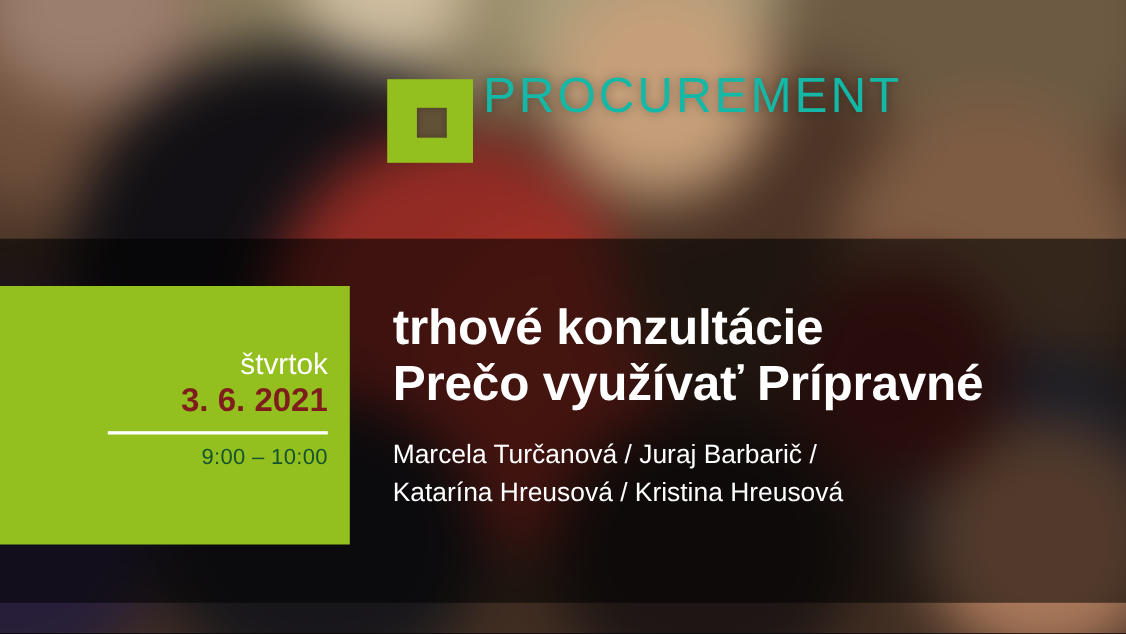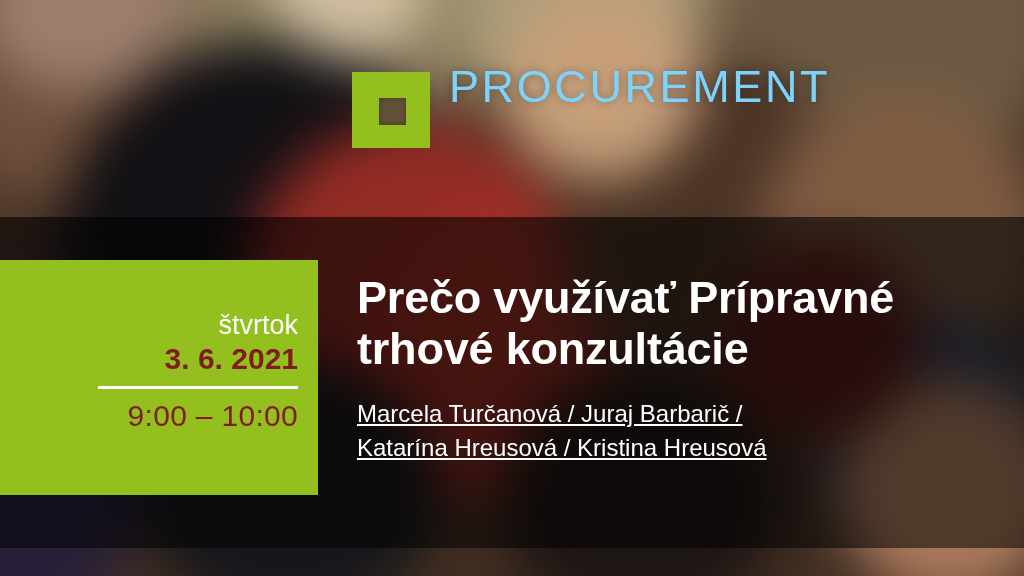--- a/index.html
+++ b/index.html
@@ -71,23 +71,23 @@
   .logo-mark .inner {
     position: absolute;
     left: 27px;
     top: 26px;
     width: 27px;
     height: 27px;
     background: rgba(92, 72, 58, 0.92);
     box-shadow: inset 0 0 6px rgba(60, 45, 35, 0.6);
   }
   .logo-words {
-    margin-left: 19px;
+    margin-left: 9px;
     margin-top: -7px;
-    color: #7dd3fc;
+    color: #14b8a6;
     line-height: 0.98;
   }
   .logo-line {
     display: block;
     font-size: 45px;
     font-weight: 300;
     letter-spacing: 2.6px;
     white-space: nowrap;
     text-shadow: 0 0 10px rgba(0,0,0,0.35);
   }
@@ -122,22 +122,22 @@
     text-align: center;
     margin-bottom: 9px;
   }
   .date-rule {
     width: 200px;
     height: 3px;
     background: #ffffff;
     margin-bottom: 9px;
   }
   .date-time {
-    color: #7f1d1d;
-    font-size: 30px;
+    color: #14532d;
+    font-size: 20px;
     font-weight: 400;
     line-height: 1.2;
     text-align: center;
     letter-spacing: 0.3px;
   }
 
   
   .content {
     position: absolute;
     left: 357px;
@@ -153,21 +153,21 @@
     margin: 0 0 22px 0;
   }
   .title-line { display: block; }
   .speakers {
     color: #ffffff;
     font-size: 24px;
     font-weight: 400;
     line-height: 1.42;
     margin: 0;
   }
-  .speaker-line { display: block; white-space: nowrap; text-decoration: underline; }
+  .speaker-line { display: block; white-space: nowrap; }
 </style>
 </head>
 <body>
 
 <div class="banner" style="--brand:#93c01f">
 
   <div class="photo">
     <div class="blob" style="left:-40px;  top:-40px;  width:360px; height:300px; background:#6d4f3c;"></div>
     <div class="blob" style="left:240px;  top:-60px;  width:320px; height:260px; background:#8a7e60;"></div>
     <div class="blob" style="left:520px;  top:-70px;  width:300px; height:280px; background:#a79c7b;"></div>
@@ -204,22 +204,22 @@
 
   <div class="date-card">
     <div class="date-day">štvrtok</div>
     <div class="date-full">3. 6. 2021</div>
     <div class="date-rule"></div>
     <div class="date-time">9:00 – 10:00</div>
   </div>
 
   <div class="content">
     <h1 class="title">
+      <span class="title-line">trhové konzultácie</span>
       <span class="title-line">Prečo využívať Prípravné</span>
-      <span class="title-line">trhové konzultácie</span>
     </h1>
     <p class="speakers">
       <span class="speaker-line">Marcela Turčanová / Juraj Barbarič /</span>
       <span class="speaker-line">Katarína Hreusová / Kristina Hreusová</span>
     </p>
   </div>
 
 </div>
 
 </body></html>

